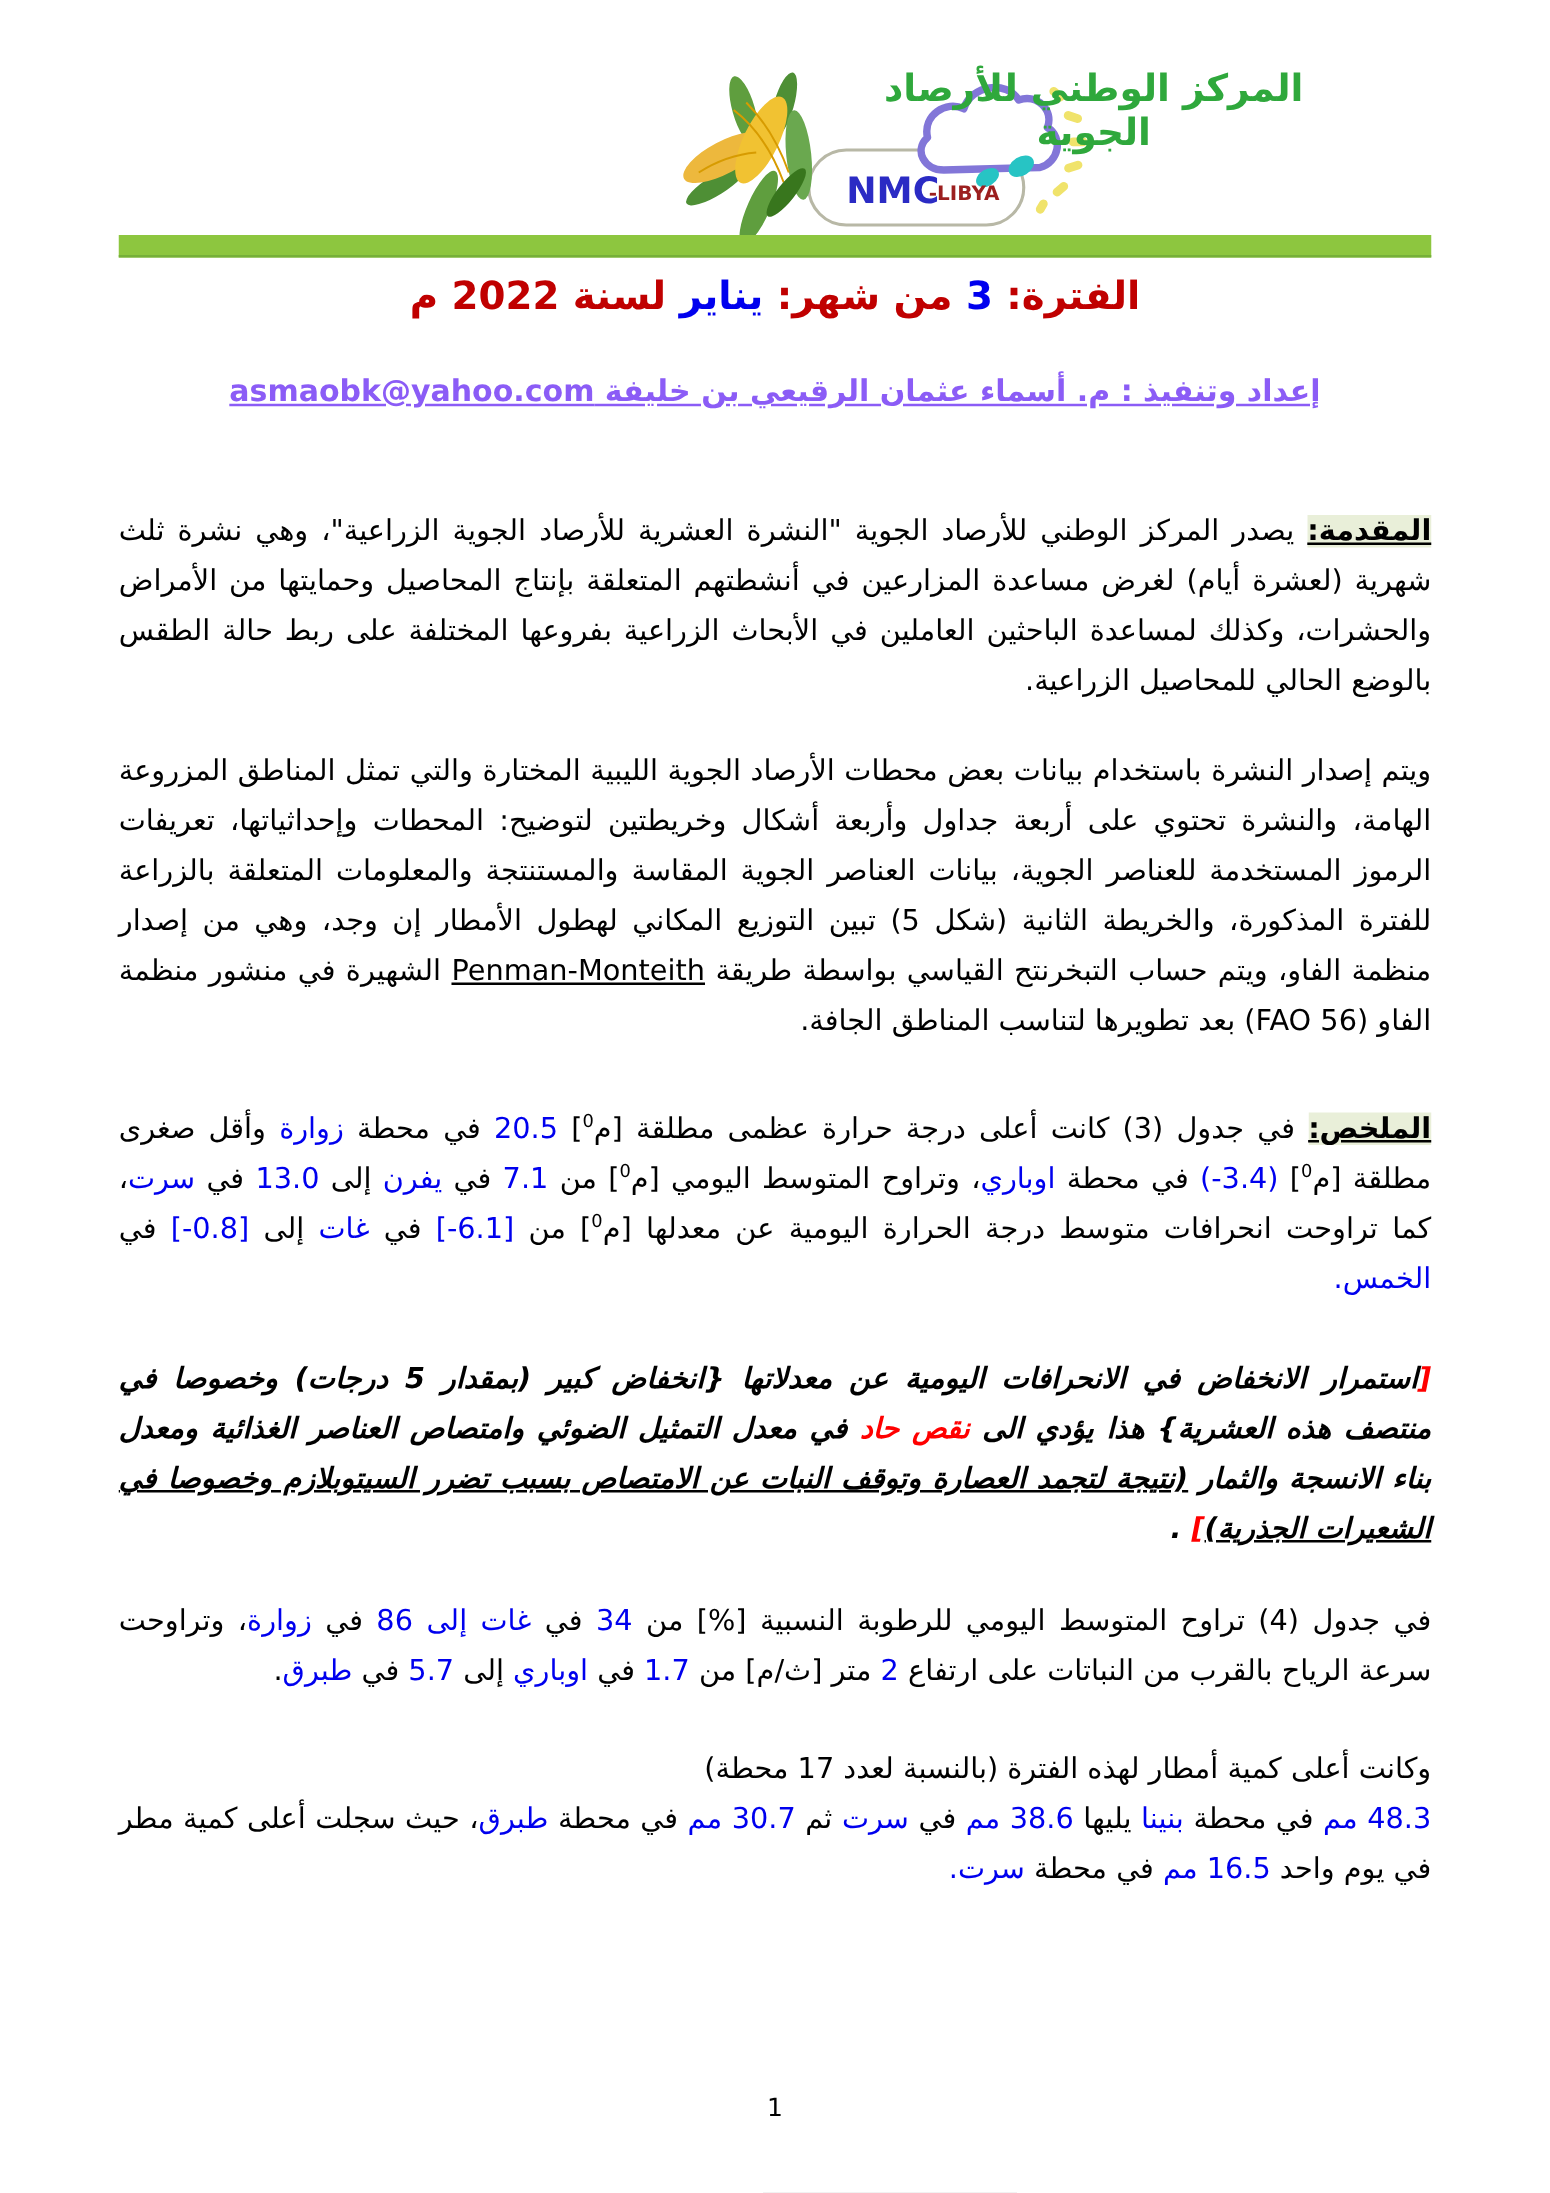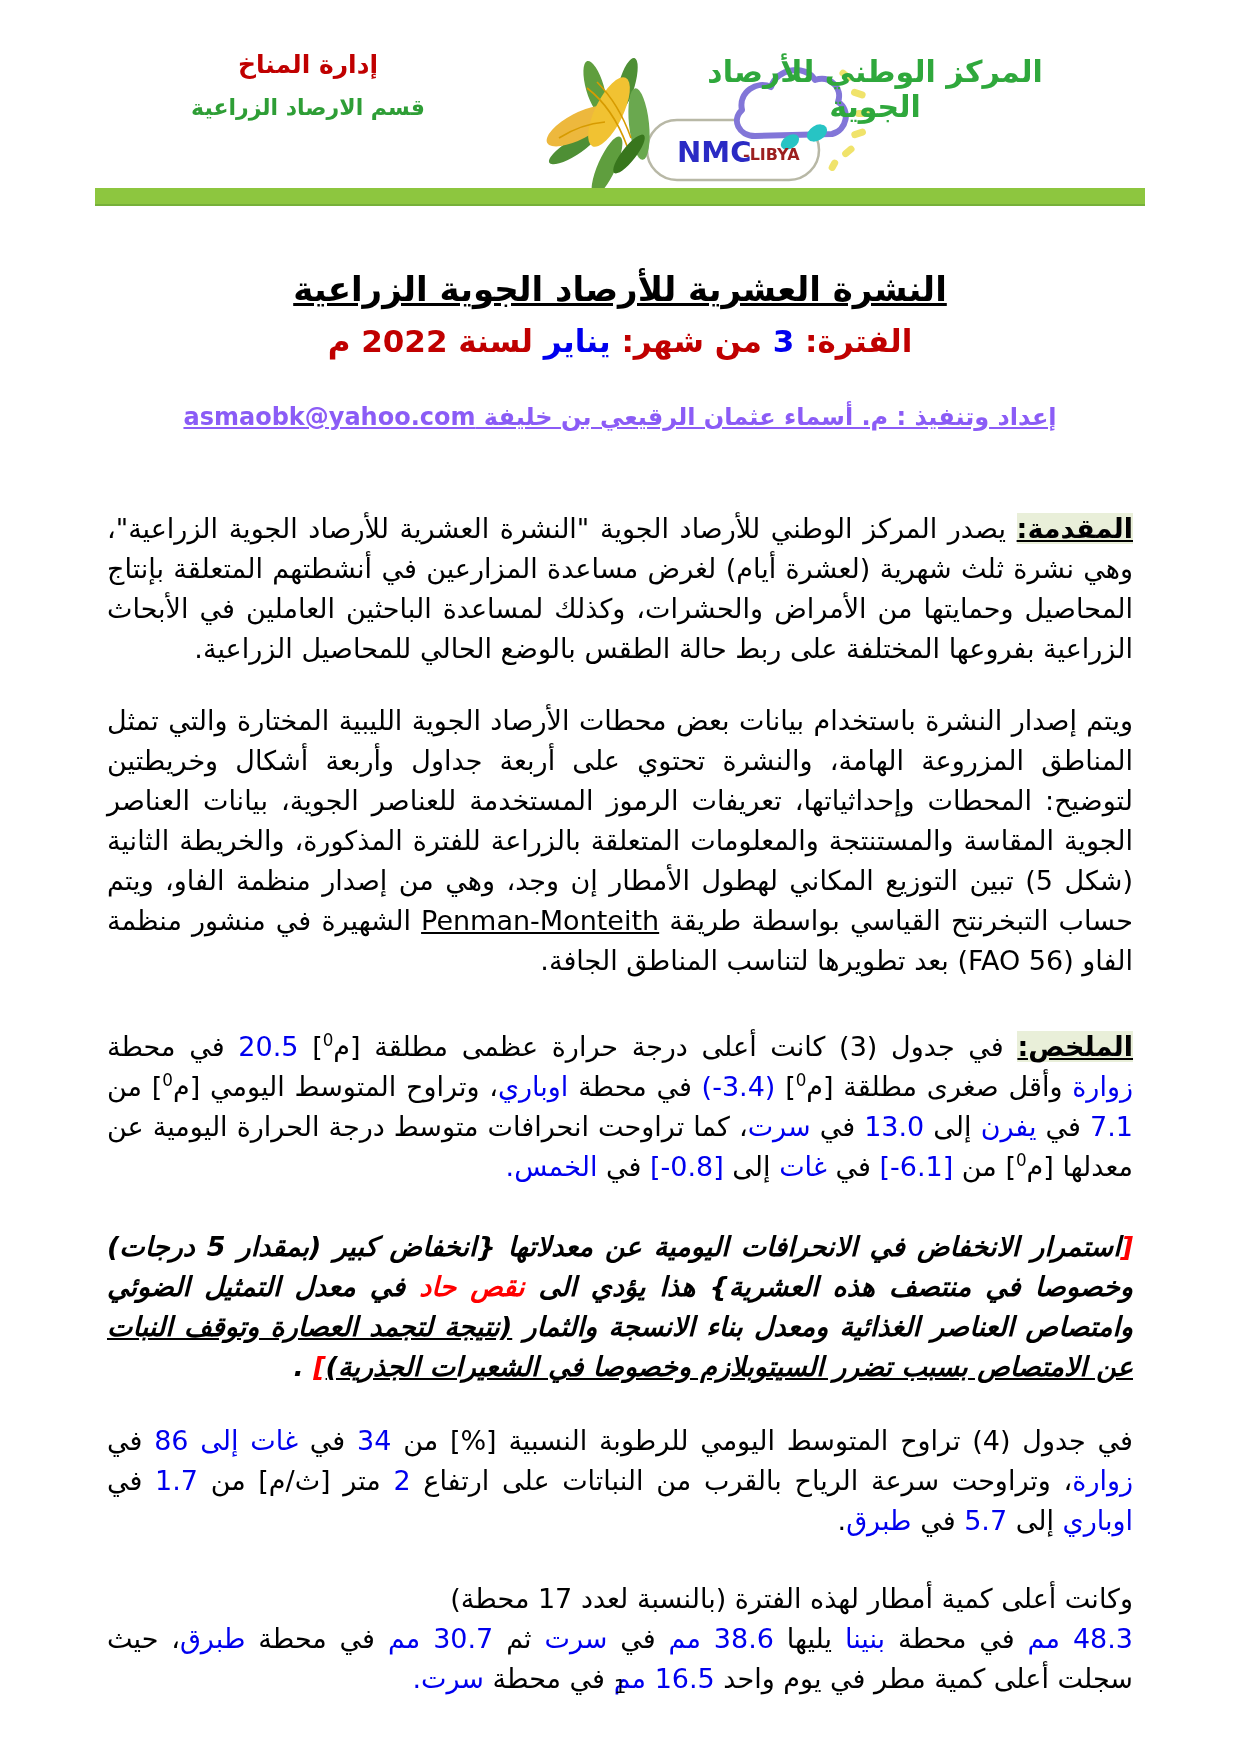--- a/index.html
+++ b/index.html
@@ -34,21 +34,21 @@
     text-decoration:underline;margin:64px 0 0 0;
   }
   .title-period{font-size:31px;font-weight:bold;text-align:center;direction:rtl;margin-top:14px;}
   .title-prepared{
     font-size:24px;font-weight:bold;text-align:center;direction:rtl;
     color:#8b5cf6;text-decoration:underline;margin-top:44px;
   }
   
   .para{
     direction:rtl;text-align:justify;
-    font-size:27px;line-height:40px;margin:12px;
+    font-size:23px;line-height:40px;margin:0;
   }
   .m-intro{margin-top:78px;}
   .m-issuance{margin-top:32px;}
   .m-summary{margin-top:46px;}
   .m-warning{margin-top:40px;font-style:italic;}
   .m-humidity{margin-top:34px;}
   .m-rain{margin-top:38px;}
   .para-bold{font-weight:bold;}
   
   .seg-blue{color:#0000ee;}
@@ -66,24 +66,20 @@
     text-align:center;font-size:20px;
   }
 </style>
 </head>
 <body>
 
 <div class="page">
 
   <div class="header">
 
-    <div class="dept">
-      <div class="dept-line1">إدارة المناخ</div>
-      <div class="dept-line2">قسم الارصاد الزراعية</div>
-    </div>
 
     <svg class="logo-svg" viewBox="0 0 330 145" xmlns="http://www.w3.org/2000/svg">
 
       <rect x="104" y="70" width="172" height="60" rx="30" fill="#ffffff" stroke="#b8b8a6" stroke-width="2.5"></rect>
 
       <g fill="#f0e36b">
         <rect x="296" y="22" width="14" height="7" rx="3.5" transform="rotate(40 303 25)"></rect>
         <rect x="308" y="40" width="15" height="7" rx="3.5" transform="rotate(18 315 43)"></rect>
         <rect x="312" y="60" width="15" height="7" rx="3.5"></rect>
         <rect x="308" y="80" width="15" height="7" rx="3.5" transform="rotate(-18 315 83)"></rect>
@@ -119,21 +115,20 @@
 
       <text x="134" y="112" font-size="29" font-weight="bold" fill="#2b2bc4" font-family="DejaVu Sans, sans-serif">NMC</text>
       <text x="200" y="110" font-size="16" font-weight="bold" fill="#9c1f1f" font-family="DejaVu Sans, sans-serif">-LIBYA</text>
     </svg>
 
     <div class="org">المركز الوطني للأرصاد الجوية</div>
 
     <div class="bar"></div>
   </div>
 
-  <h1 class="title-main">النشرة العشرية للأرصاد الجوية الزراعية</h1>
 
   <div class="title-period"><span class="seg-tred">الفترة: </span><span class="seg-blue">3</span><span class="seg-tred"> من شهر: </span><span class="seg-blue">يناير</span><span class="seg-tred"> لسنة 2022 م</span></div>
 
   <div class="title-prepared">إعداد وتنفيذ : م. أسماء عثمان الرقيعي بن خليفة asmaobk@yahoo.com</div>
 
   <p class="para m-intro" dir="rtl"><span class="seg-hl">المقدمة:</span><span> يصدر المركز الوطني للأرصاد الجوية "النشرة العشرية للأرصاد الجوية الزراعية"، وهي نشرة ثلث شهرية (لعشرة أيام) لغرض مساعدة المزارعين في أنشطتهم المتعلقة بإنتاج المحاصيل وحمايتها من الأمراض والحشرات، وكذلك لمساعدة الباحثين العاملين في الأبحاث الزراعية بفروعها المختلفة على ربط حالة الطقس بالوضع الحالي للمحاصيل الزراعية.</span></p>
 
   <p class="para m-issuance" dir="rtl"><span>ويتم إصدار النشرة باستخدام بيانات بعض محطات الأرصاد الجوية الليبية المختارة والتي تمثل المناطق المزروعة الهامة، والنشرة تحتوي على أربعة جداول وأربعة أشكال وخريطتين لتوضيح: المحطات وإحداثياتها، تعريفات الرموز المستخدمة للعناصر الجوية، بيانات العناصر الجوية المقاسة والمستنتجة والمعلومات المتعلقة بالزراعة للفترة المذكورة، والخريطة الثانية (شكل 5) تبين التوزيع المكاني لهطول الأمطار إن وجد، وهي من إصدار منظمة الفاو، ويتم حساب التبخرنتح القياسي بواسطة طريقة </span><span class="seg-latin">Penman-Monteith</span><span> الشهيرة في منشور منظمة الفاو (FAO 56) بعد تطويرها لتناسب المناطق الجافة.</span></p>
 
   <p class="para m-summary" dir="rtl"><span class="seg-hl">الملخص:</span><span> في جدول (3) كانت أعلى درجة حرارة عظمى مطلقة [م</span><span class="seg-sup">0</span><span>] </span><span class="seg-blue">20.5</span><span> في محطة </span><span class="seg-blue">زوارة</span><span> وأقل صغرى مطلقة [م</span><span class="seg-sup">0</span><span>] </span><span class="seg-blue seg-num">(-3.4)</span><span> في محطة </span><span class="seg-blue">اوباري</span><span>، وتراوح المتوسط اليومي [م</span><span class="seg-sup">0</span><span>] من </span><span class="seg-blue">7.1</span><span> في </span><span class="seg-blue">يفرن</span><span> إلى </span><span class="seg-blue">13.0</span><span> في </span><span class="seg-blue">سرت</span><span>، كما تراوحت انحرافات متوسط درجة الحرارة اليومية عن معدلها [م</span><span class="seg-sup">0</span><span>] من </span><span class="seg-blue seg-num">[-6.1]</span><span> في </span><span class="seg-blue">غات</span><span> إلى </span><span class="seg-blue seg-num">[-0.8]</span><span> في </span><span class="seg-blue">الخمس.</span></p>

